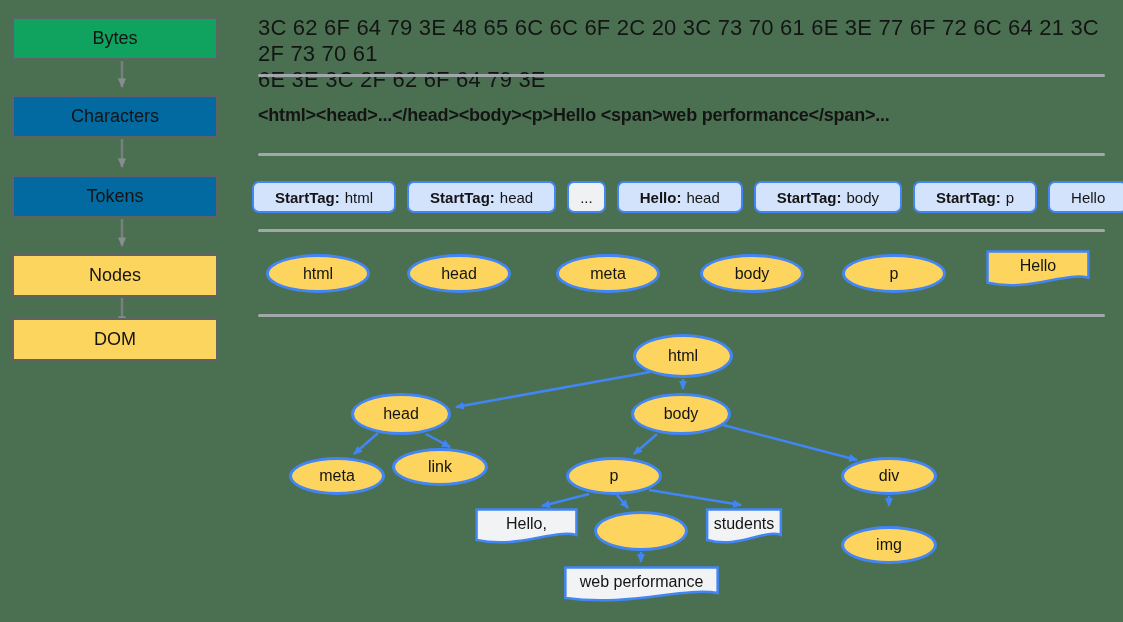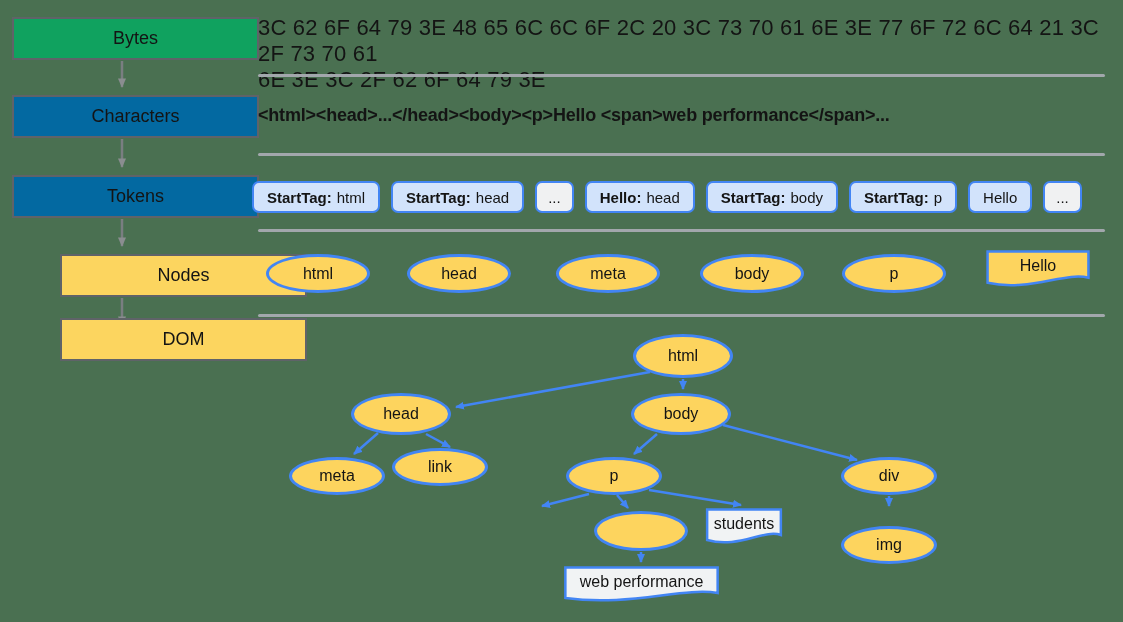--- a/index.html
+++ b/index.html
@@ -6,42 +6,42 @@
   body{
     width:1123px;height:622px;overflow:hidden;
     background:#4A7051;
     font-family:"Liberation Sans", sans-serif;
     color:#141414;
   }
   #app{position:relative;width:1123px;height:622px;}
 
   
   .stage{
-    position:absolute;left:12px;width:247px;height:43px;
+    position:absolute;left:12px;width:206px;height:43px;
     border:2px solid #5F6368;box-sizing:border-box;
     display:flex;align-items:center;justify-content:center;
     font-size:18px;
   }
   .stage-bytes{background:#10A25F;}
   .stage-characters,.stage-tokens{background:#0369a1;}
-  .stage-nodes,.stage-dom{background:#FCD55F;margin-left:48px;}
+  .stage-nodes,.stage-dom{background:#FCD55F;}
 
   
   .divider{position:absolute;left:258px;width:847px;height:3px;background:#A2A7AC;border-radius:2px;}
 
   
   .bytes-text{position:absolute;left:258px;top:15px;font-size:22px;line-height:26px;letter-spacing:0.2px;}
   .chars-text{position:absolute;left:258px;top:105px;font-size:18px;font-weight:bold;letter-spacing:-0.2px;text-align:center;}
 
   
   .tokens-row{position:absolute;left:252px;top:181px;display:flex;gap:11px;}
   .token{
     height:32px;box-sizing:border-box;
     border:2.5px solid #4285F4;border-radius:7px;background:#D2E3FB;
-    display:flex;align-items:center;padding:0 13px;
+    display:flex;align-items:center;padding:0 21px;
     font-size:15px;white-space:nowrap;
   }
   .token-muted{background:#F0F1F2;padding:0 11px;}
   .token-kind{font-weight:bold;}
   .token-kind:not(:empty){margin-right:5px;}
 
   
   .ellipse{
     position:absolute;background:#FDD45E;border:3px solid #4285F4;border-radius:50%;
     display:flex;align-items:center;justify-content:center;
@@ -170,20 +170,26 @@
   <div class="ellipse" style="left:633px;top:334px;width:100px;height:44px">html</div>
   <div class="ellipse" style="left:351px;top:393px;width:100px;height:42px">head</div>
   <div class="ellipse" style="left:631px;top:393px;width:100px;height:42px">body</div>
   <div class="ellipse" style="left:289px;top:457px;width:96px;height:38px">meta</div>
   <div class="ellipse" style="left:392px;top:448px;width:96px;height:38px">link</div>
   <div class="ellipse" style="left:566px;top:457px;width:96px;height:38px">p</div>
   <div class="ellipse" style="left:841px;top:457px;width:96px;height:38px">div</div>
   <div class="ellipse" style="left:841px;top:526px;width:96px;height:38px">img</div>
   <div class="ellipse" style="left:594px;top:511px;width:94px;height:40px"></div>
 
+  <div class="flag flag-white" style="left:475px;top:508px;width:103px;height:40px">
+    <svg viewBox="0 0 100 40" preserveAspectRatio="none">
+      <path d="M1.5,1.5 L98.5,1.5 L98.5,27 C76,21 42,41 1.5,32 Z"></path>
+    </svg>
+    <span class="flag-label">Hello,</span>
+  </div>
   <div class="flag flag-white" style="left:706px;top:508px;width:76px;height:40px">
     <svg viewBox="0 0 100 40" preserveAspectRatio="none">
       <path d="M1.5,1.5 L98.5,1.5 L98.5,27 C76,21 42,41 1.5,32 Z"></path>
     </svg>
     <span class="flag-label">students</span>
   </div>
   <div class="flag flag-white" style="left:563px;top:566px;width:157px;height:40px">
     <svg viewBox="0 0 100 40" preserveAspectRatio="none">
       <path d="M1.5,1.5 L98.5,1.5 L98.5,27 C76,21 42,41 1.5,32 Z"></path>
     </svg>

